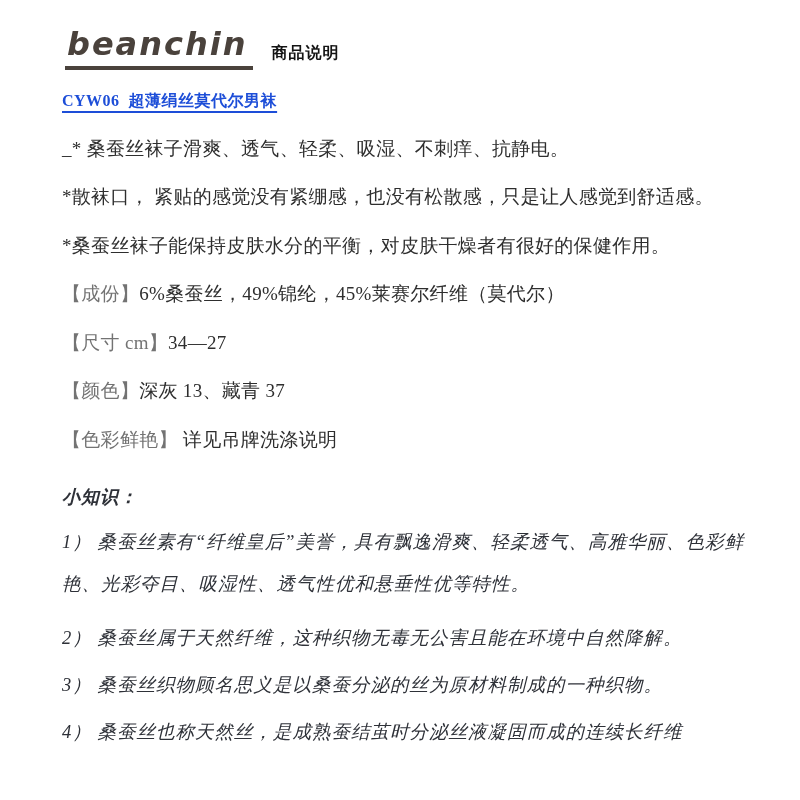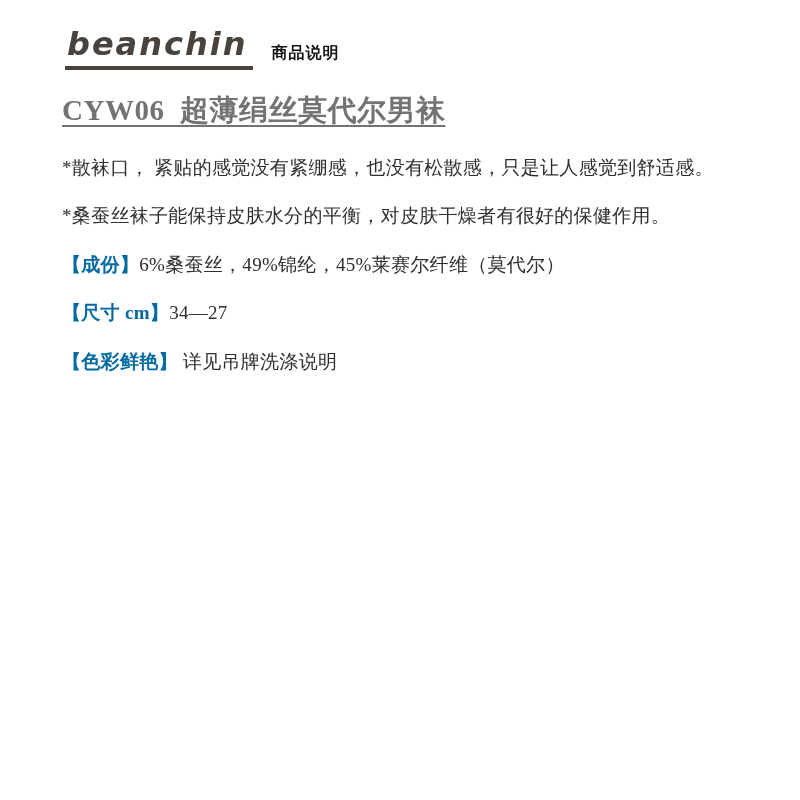--- a/index.html
+++ b/index.html
@@ -35,39 +35,39 @@
   .doc-title {
     font-size: 16px;
     font-weight: bold;
     color: #141414;
     padding-bottom: 6px;
     letter-spacing: 1px;
   }
   
   .product-title {
     margin-top: 21px;
-    font-size: 29px;
+    font-size: 16px;
     font-weight: bold;
-    color: #737373;
+    color: #1d4ed8;
     text-decoration: underline;
     text-underline-offset: 5px;
     text-decoration-thickness: 2px;
     white-space: pre-wrap;
     letter-spacing: 0.5px;
   }
   
   .para {
     margin-top: 24.5px;
     font-size: 19px;
     line-height: 24px;
     color: #2e2e2e;
     white-space: pre-wrap;
     letter-spacing: 0.3px;
   }
-  .para-label { font-weight: bold; color: #0369a1; }
+  .para-label { font-weight: normal; color: #737373; }
   
   .tips {
     margin-top: 34px;
     font-style: italic;
     color: #2e3138;
     letter-spacing: 1px;
   }
   .tips-heading {
     font-size: 18px;
     line-height: 22px;
@@ -87,21 +87,30 @@
 <div class="page">
 
   <header class="brand-row">
     <span class="logo">beanchin</span>
     <h1 class="doc-title">商品说明</h1>
   </header>
 
   <h2 class="product-title">CYW06  超薄绢丝莫代尔男袜</h2>
 
   <section>
+    <p class="para"><span class="para-label"></span><span>_* 桑蚕丝袜子滑爽、透气、轻柔、吸湿、不刺痒、抗静电。</span></p>
     <p class="para"><span class="para-label"></span><span>*散袜口， 紧贴的感觉没有紧绷感，也没有松散感，只是让人感觉到舒适感。</span></p>
     <p class="para"><span class="para-label"></span><span>*桑蚕丝袜子能保持皮肤水分的平衡，对皮肤干燥者有很好的保健作用。</span></p>
     <p class="para"><span class="para-label">【成份】</span><span>6%桑蚕丝，49%锦纶，45%莱赛尔纤维（莫代尔）</span></p>
     <p class="para"><span class="para-label">【尺寸 cm】</span><span>34—27</span></p>
+    <p class="para"><span class="para-label">【颜色】</span><span>深灰 13、藏青 37</span></p>
     <p class="para"><span class="para-label">【色彩鲜艳】</span><span> 详见吊牌洗涤说明</span></p>
   </section>
 
+  <section class="tips">
+    <p class="tips-heading">小知识：</p>
+    <p class="tip first">1） 桑蚕丝素有“纤维皇后”美誉，具有飘逸滑爽、轻柔透气、高雅华丽、色彩鲜艳、光彩夺目、吸湿性、透气性优和悬垂性优等特性。</p>
+    <p class="tip">2） 桑蚕丝属于天然纤维，这种织物无毒无公害且能在环境中自然降解。</p>
+    <p class="tip">3） 桑蚕丝织物顾名思义是以桑蚕分泌的丝为原材料制成的一种织物。</p>
+    <p class="tip">4） 桑蚕丝也称天然丝，是成熟蚕结茧时分泌丝液凝固而成的连续长纤维</p>
+  </section>
 
 </div>
 
 </body></html>

